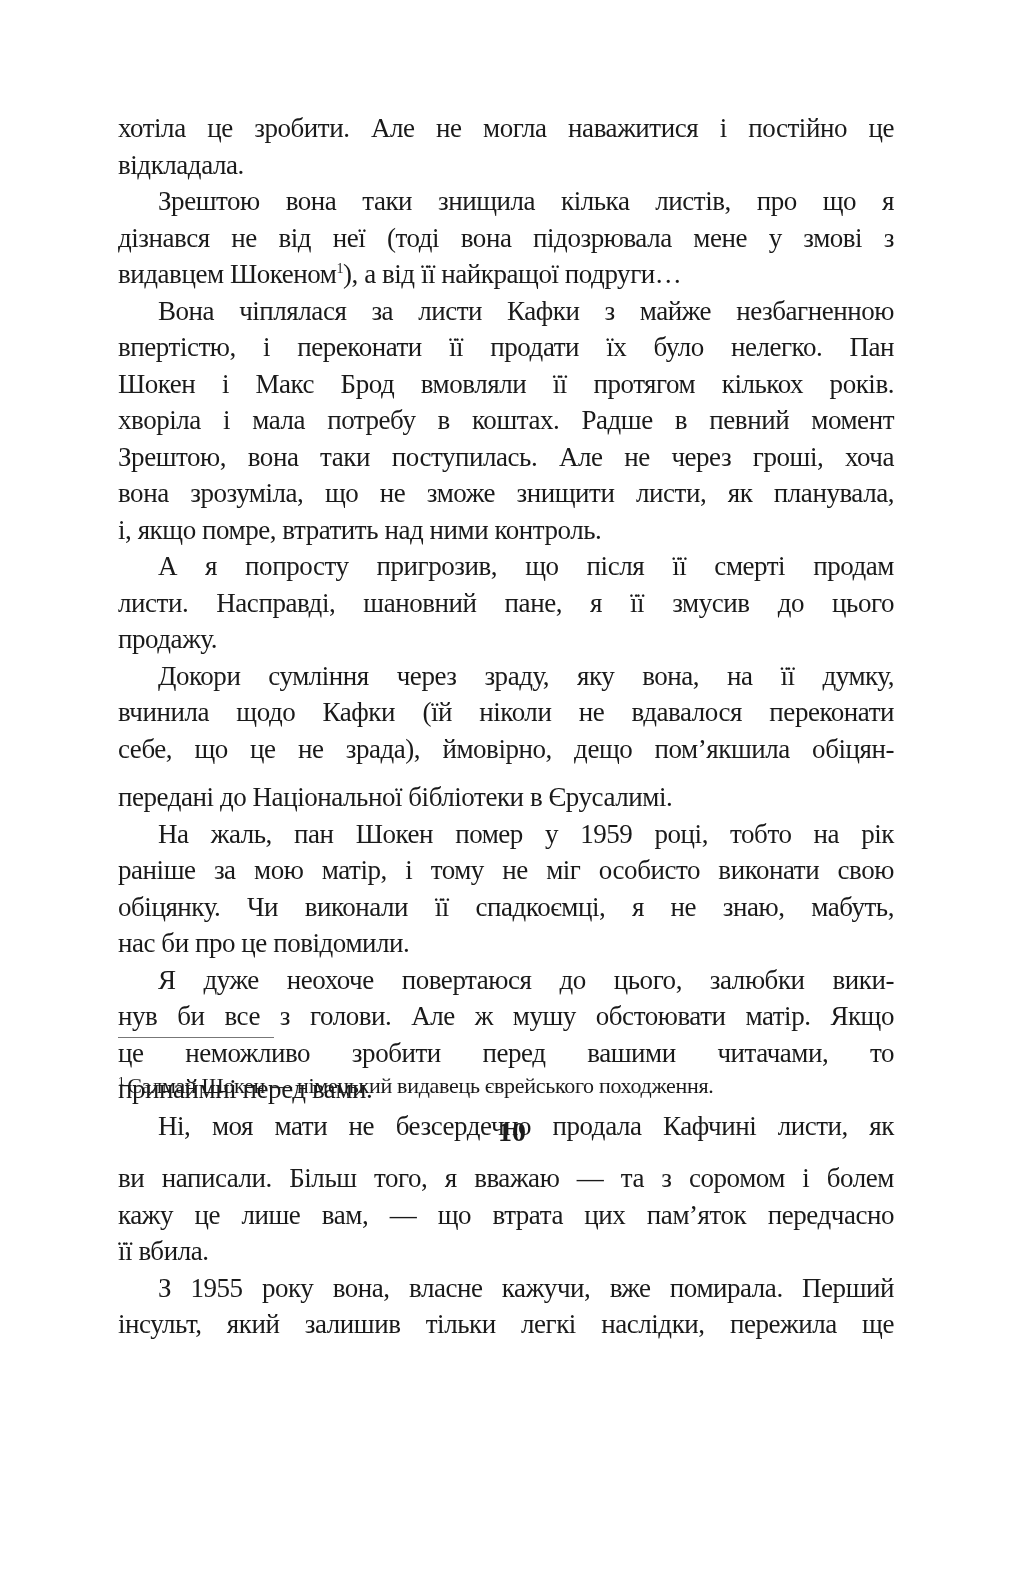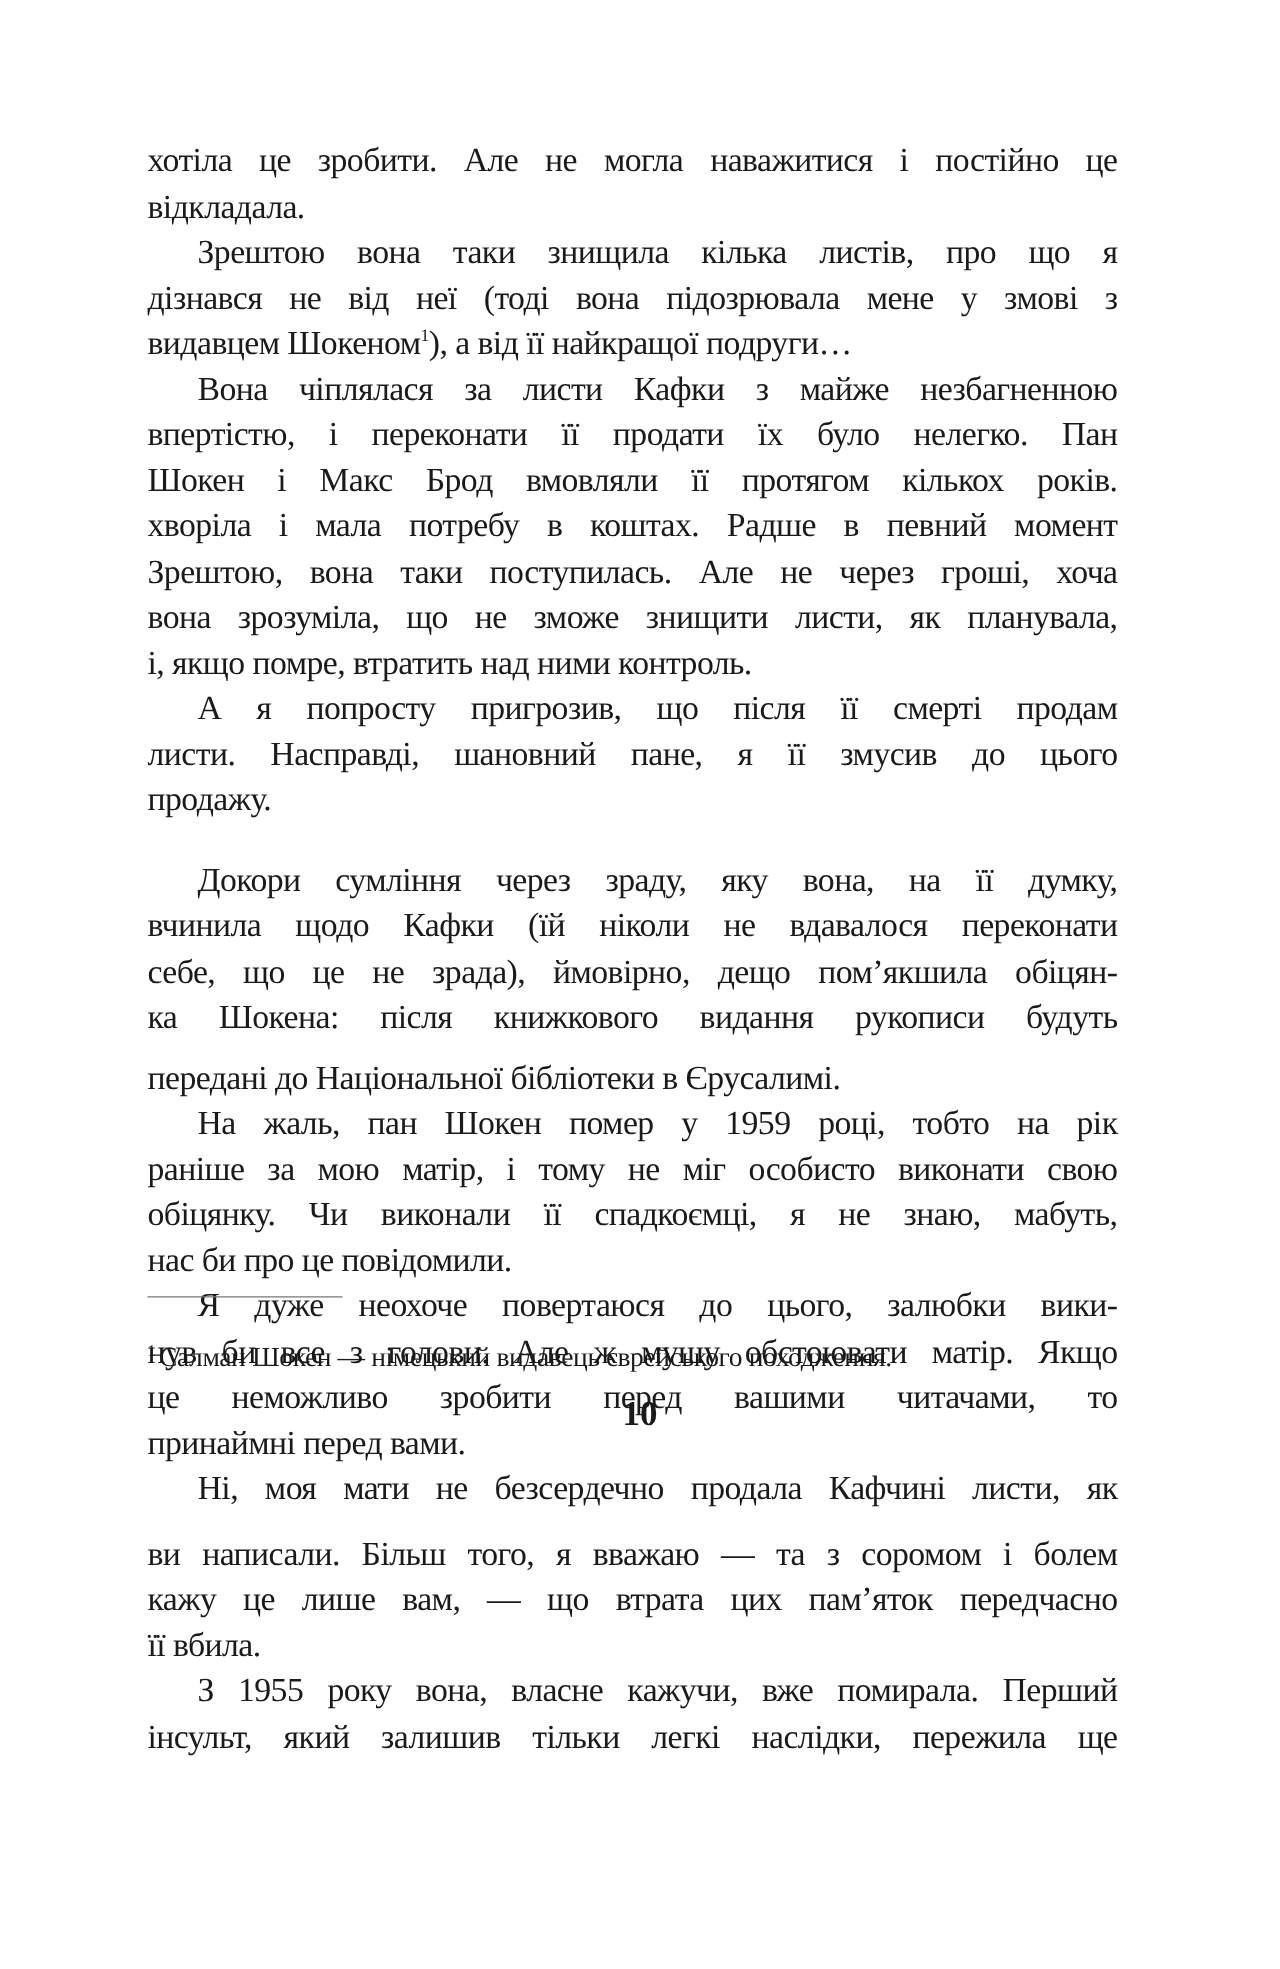--- a/index.html
+++ b/index.html
@@ -132,30 +132,27 @@
       <span class="line indent">
         <span class="inner" style="display: block; white-space: normal; width: 100%;">А я попросту пригрозив, що після її смерті продам</span>
       </span>
       <span class="line">
         <span class="inner" style="display: block; white-space: normal; width: 100%;">листи. Насправді, шановний пане, я її змусив до цього</span>
       </span>
       <span class="line last">
         <span class="inner" style="display: block; white-space: normal; width: 100%;">продажу.</span>
       </span>
       <span class="line indent">
-        <span class="inner" style="display: block; white-space: normal; width: 100%; margin-top: 28px;">Докори сумління через зраду, яку вона, на її думку,</span>
+        <span class="inner" style="display: block; white-space: normal; width: 100%;">Докори сумління через зраду, яку вона, на її думку,</span>
       </span>
       <span class="line">
         <span class="inner" style="display: block; white-space: normal; width: 100%;">вчинила щодо Кафки (їй ніколи не вдавалося переконати</span>
       </span>
       <span class="line">
         <span class="inner" style="display: block; white-space: normal; width: 100%;">себе, що це не зрада), ймовірно, дещо пом’якшила обіцян-</span>
-      </span>
-      <span class="line">
-        <span class="inner" style="display: block; white-space: normal; width: 100%;">ка Шокена: після книжкового видання рукописи будуть</span>
       </span>
       <span class="line last">
         <span class="inner" style="display: block; white-space: normal; width: 100%; margin-top: 12px;">передані до Національної бібліотеки в Єрусалимі.</span>
       </span>
       <span class="line indent">
         <span class="inner" style="display: block; white-space: normal; width: 100%;">На жаль, пан Шокен помер у 1959 році, тобто на рік</span>
       </span>
       <span class="line">
         <span class="inner" style="display: block; white-space: normal; width: 100%;">раніше за мою матір, і тому не міг особисто виконати свою</span>
       </span>

